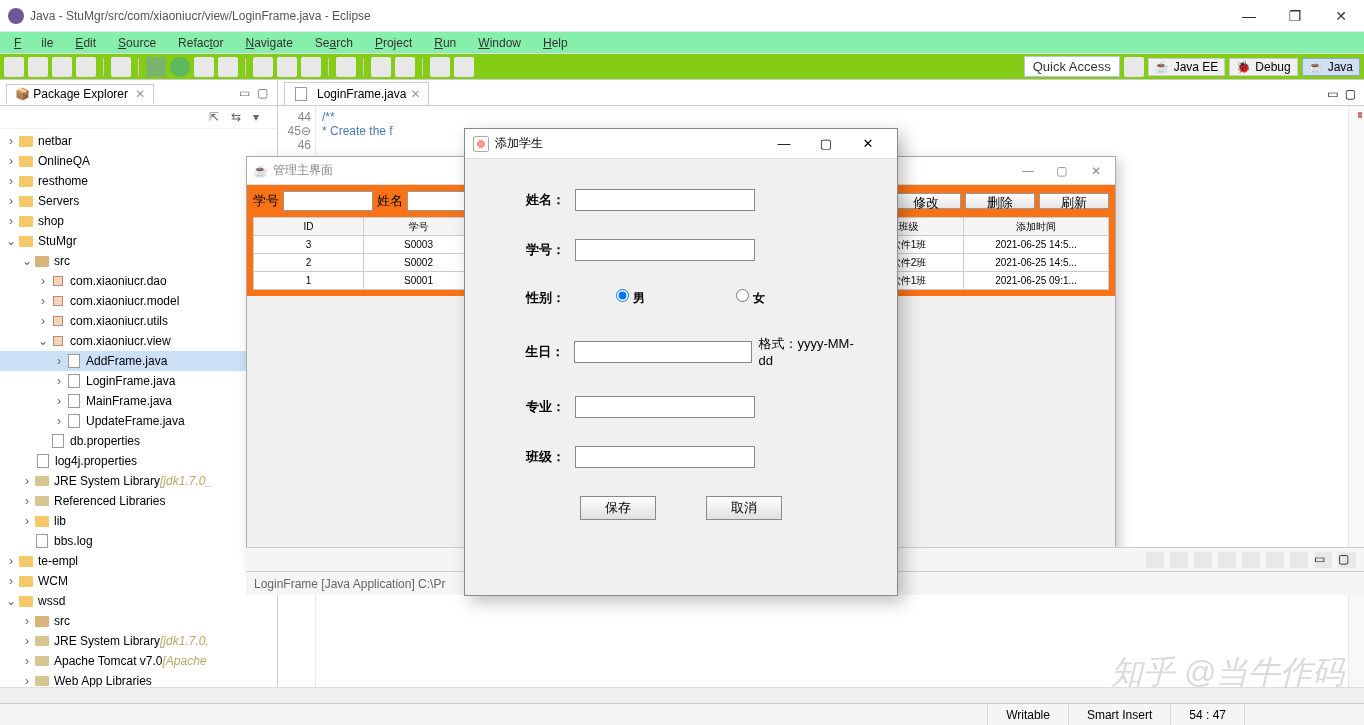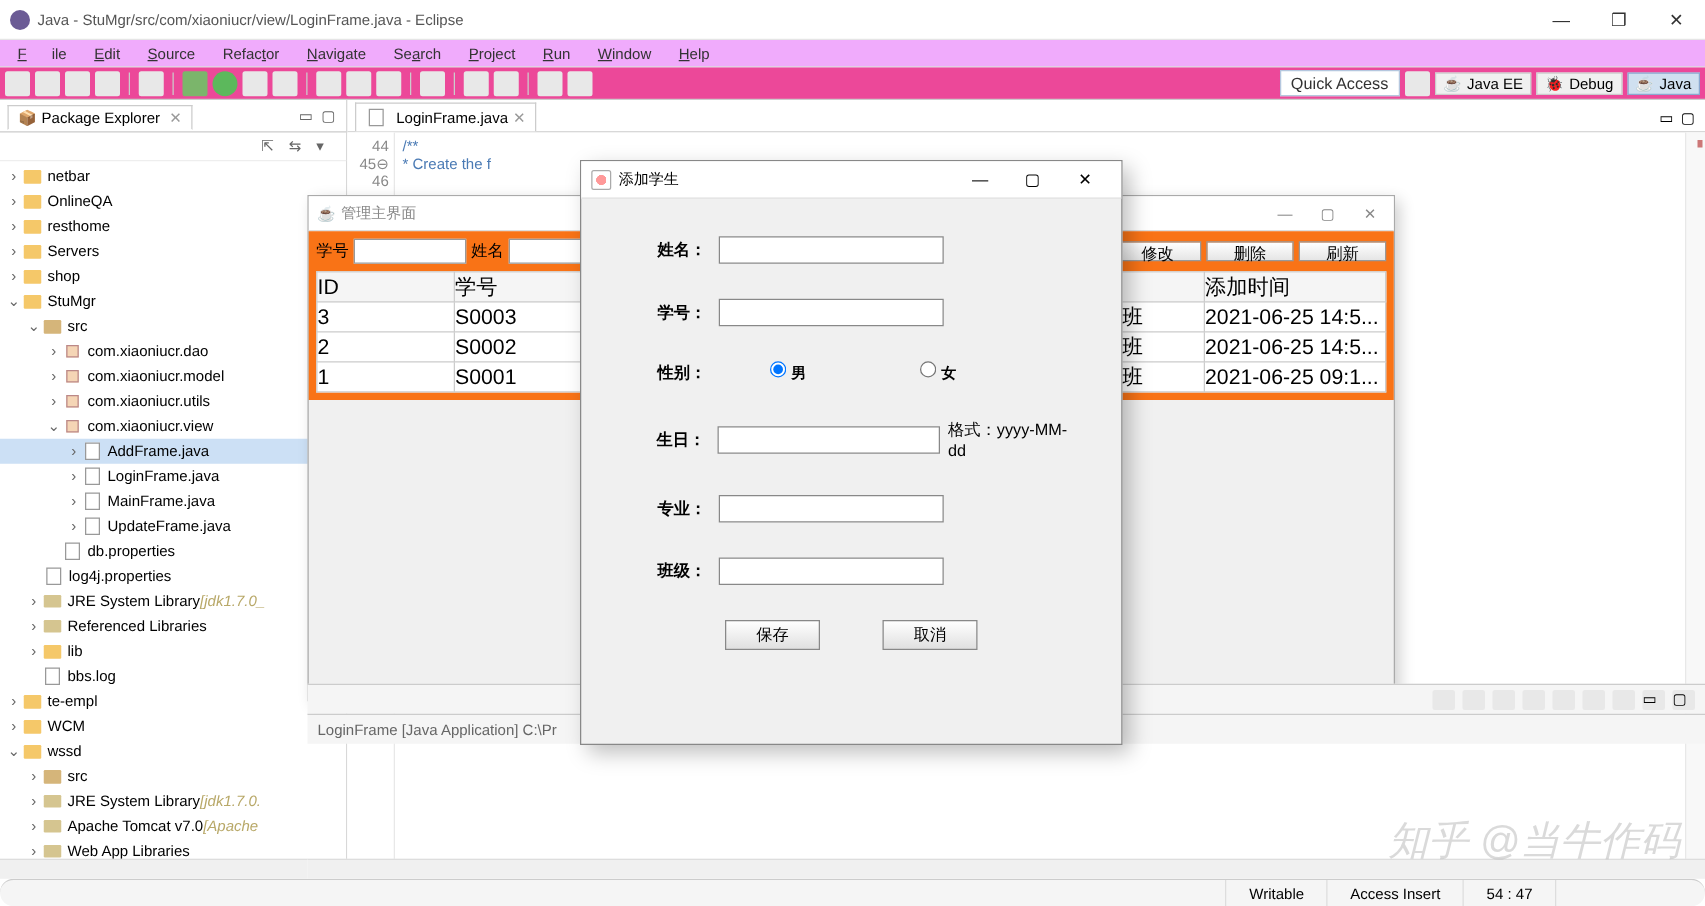--- a/index.html
+++ b/index.html
@@ -1,24 +1,24 @@
 <!DOCTYPE html>
 <html><head>
 <meta charset="utf-8">
 <style>
 * { margin: 0; padding: 0; box-sizing: border-box; font-family: "Segoe UI", Arial, sans-serif; font-size: 12px; }
 body { width: 1364px; height: 725px; background: #fff; position: relative; overflow: hidden; }
 .titlebar { height: 32px; display: flex; align-items: center; padding: 0 8px; background: #fff; border-bottom: 1px solid #e5e5e5; color: #555; }
 .titlebar .icon-globe { width: 16px; height: 16px; background: #6b5b95; border-radius: 50%; margin-right: 6px; }
 .win-controls { position: absolute; right: 0; top: 0; display: flex; }
 .win-controls span { width: 46px; height: 32px; display: flex; align-items: center; justify-content: center; font-size: 14px; color: #333; cursor: pointer; }
-.menubar { height: 22px; display: flex; align-items: center; padding: 0 4px; gap: 2px; background: #f0abfc; border-bottom: 1px solid #ddd; }
+.menubar { height: 22px; display: flex; align-items: center; padding: 0 4px; gap: 2px; background: #86efac; border-bottom: 1px solid #ddd; }
 .menubar span { padding: 2px 10px; color: #333; cursor: pointer; }
 .menubar span u { text-decoration: underline; }
-.toolbar { height: 26px; background: #ec4899; border-bottom: 1px solid #ccc; display: flex; align-items: center; padding: 0 4px; gap: 4px; position: relative; }
+.toolbar { height: 26px; background: #84cc16; border-bottom: 1px solid #ccc; display: flex; align-items: center; padding: 0 4px; gap: 4px; position: relative; }
 .toolbar .tb-btn { width: 20px; height: 20px; background: #e8e8e8; border-radius: 2px; display: inline-block; }
 .toolbar .sep { width: 1px; height: 18px; background: #ccc; margin: 0 3px; }
 .toolbar .right-tools { position: absolute; right: 4px; display: flex; align-items: center; gap: 4px; }
 .quick-access { border: 1px solid #b5c7de; padding: 2px 8px; background: #fff; font-size: 13px; color: #333; }
 .persp { display: flex; align-items: center; gap: 4px; border: 1px solid #ccc; padding: 1px 6px; background: #f0f0f0; }
 .persp.active { background: #d0e0f0; border-color: #8aa8d0; }
 .workspace { display: flex; height: 614px; }
 .explorer { width: 278px; border-right: 1px solid #ccc; display: flex; flex-direction: column; background: #fff; }
 .view-tab { display: flex; align-items: center; height: 26px; border-bottom: 1px solid #ccc; padding-left: 6px; gap: 6px; }
 .view-tab .tab-active { background: #fff; border: 1px solid #ccc; border-bottom: 1px solid #fff; padding: 2px 8px; position: relative; top: 1px; }
@@ -50,39 +50,39 @@
 .mgr-window { position: absolute; left: 246px; top: 156px; width: 870px; height: 405px; background: #f0f0f0; border: 1px solid #aaa; box-shadow: 4px 4px 12px rgba(0,0,0,.2); }
 .mgr-window .w-title { height: 28px; display: flex; align-items: center; padding: 0 6px; background: #fff; border-bottom: 1px solid #ddd; color: #888; }
 .mgr-window .w-title .w-icons { margin-left: auto; display: flex; gap: 8px; color: #888; }
 .mgr-window .w-title .w-icons span { width: 26px; text-align: center; cursor: pointer; font-size: 12px; }
 .mgr-body { padding: 6px; background: #f97316; }
 .search-row { display: flex; align-items: center; gap: 4px; margin-bottom: 6px; }
 .search-row label { font-size: 13px; }
 .search-row input { border: 1px solid #999; height: 20px; padding: 0 2px; }
 .wbtn { width: 70px; height: 16px; background: linear-gradient(#fff,#e5e5e5); border: 1px solid #999; cursor: pointer; font-size: 13px; }
 .data-table { width: 100%; border-collapse: collapse; background: #fff; }
-.data-table th, .data-table td { border: 1px solid #ccc; text-align: left; height: 18px; font-size: 17px; }
+.data-table th, .data-table td { border: 1px solid #ccc; text-align: center; height: 18px; font-size: 10px; }
 .data-table th { background: #f5f5f5; font-weight: normal; }
 .add-window { position: absolute; left: 464px; top: 128px; width: 434px; height: 468px; background: #f0f0f0; border: 1px solid #888; box-shadow: 6px 6px 16px rgba(0,0,0,.25); z-index: 10; }
 .add-window .w-title2 { height: 30px; display: flex; align-items: center; padding: 0 8px; background: #fff; border-bottom: 1px solid #ddd; }
 .add-window .w-title2 .t-ico { width: 16px; height: 16px; margin-right: 6px; display: inline-block; background: radial-gradient(#f99 40%, #fff 42%); border: 1px solid #aaa; border-radius: 2px; }
 .add-window .w-title2 .w-icons2 { margin-left: auto; display: flex; }
 .add-window .w-title2 .w-icons2 span { width: 42px; text-align: center; cursor: pointer; font-size: 13px; }
 .add-body { padding: 30px 30px; }
 .fld { display: flex; align-items: center; margin-bottom: 28px; }
 .fld label { width: 70px; text-align: right; margin-right: 10px; font-size: 13px; font-weight: bold; }
 .fld input[type=text] { width: 180px; height: 22px; border: 1px solid #888; padding: 0 3px; }
 .fld .hint { margin-left: 6px; font-size: 13px; }
 .fld .radios { display: flex; gap: 40px; align-items: center; }
 .btn-row { display: flex; justify-content: center; gap: 50px; margin-top: 10px; }
 .btn-row button { width: 76px; height: 24px; background: linear-gradient(#fff,#e0e0e0); border: 1px solid #888; cursor: pointer; font-size: 13px; }
 .console-bar { height: 24px; border-top: 1px solid #ccc; display: flex; align-items: center; padding-left: 8px; background: #f5f5f5; color: #666; font-size: 12px; position: absolute; bottom: 130px; left: 246px; right: 0; }
 .console-bar-icons { height: 24px; background: #f5f5f5; border-top: 1px solid #ccc; display: flex; align-items: center; justify-content: flex-end; gap: 6px; padding-right: 8px; position: absolute; bottom: 154px; left: 246px; right: 0; }
 .console-bar-icons span { width: 18px; height: 16px; background: #e8e8e8; border-radius: 2px; }
-.statusbar { position: absolute; bottom: 0; left: 0; right: 0; height: 22px; border-top: 1px solid #ccc; display: flex; align-items: center; background: #f5f5f5; border-radius: 11px; }
+.statusbar { position: absolute; bottom: 0; left: 0; right: 0; height: 22px; border-top: 1px solid #ccc; display: flex; align-items: center; background: #f5f5f5; }
 .statusbar .cell { padding: 0 18px; border-left: 1px solid #ddd; height: 100%; display: flex; align-items: center; font-size: 12px; }
 .hscroll { position: absolute; bottom: 22px; left: 0; width: 246px; height: 16px; background: #f0f0f0; border-top: 1px solid #ddd; }
 .hscroll2 { position: absolute; bottom: 22px; left: 246px; right: 0; height: 16px; background: #f0f0f0; border-top: 1px solid #ddd; }
 .watermark { position: absolute; right: 20px; bottom: 30px; font-size: 32px; color: rgba(150,150,150,.35); font-style: italic; pointer-events: none; margin-top: 45px; }
 </style>
 </head>
 <body>
 
 <div class="titlebar">
   <span class="icon-globe"></span>
@@ -507,18 +507,18 @@
 <div class="console-bar">
   <span>LoginFrame [Java Application] C:\Pr</span>
 </div>
 
 <div class="hscroll"></div>
 <div class="hscroll2"></div>
 
 <div class="statusbar">
   <div style="flex:1"></div>
   <div class="cell">Writable</div>
-  <div class="cell">Access Insert</div>
+  <div class="cell">Smart Insert</div>
   <div class="cell">54 : 47</div>
   <div class="cell" style="width:120px"></div>
 </div>
 
 <div class="watermark">知乎 @当牛作码</div>
 
 </body></html>

